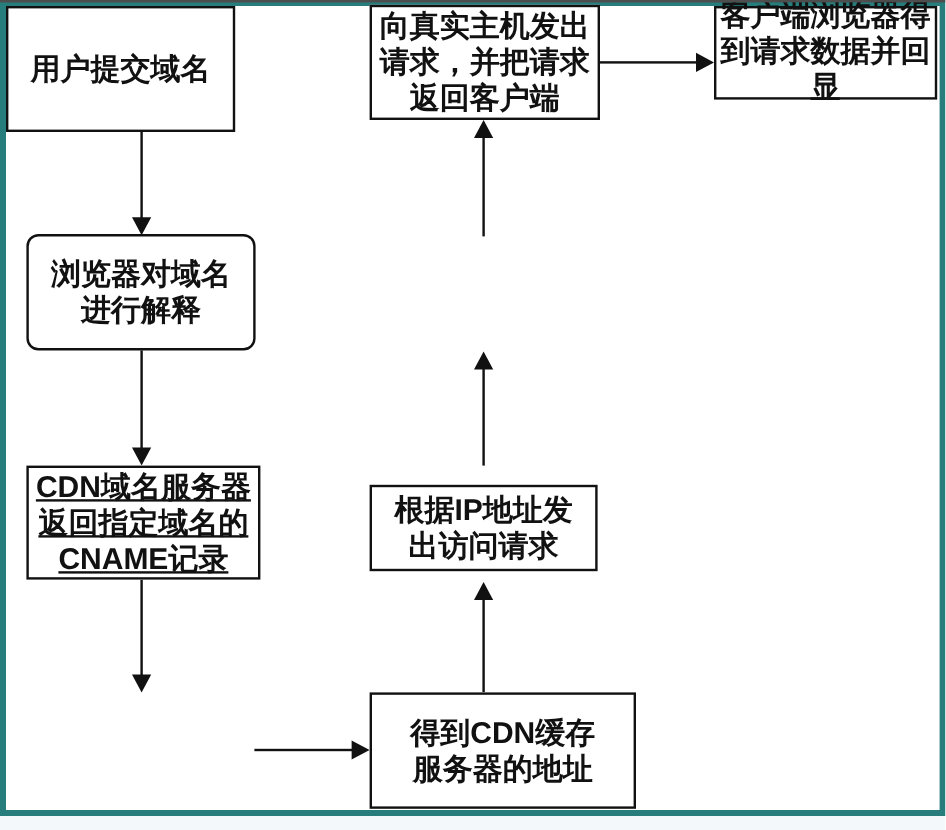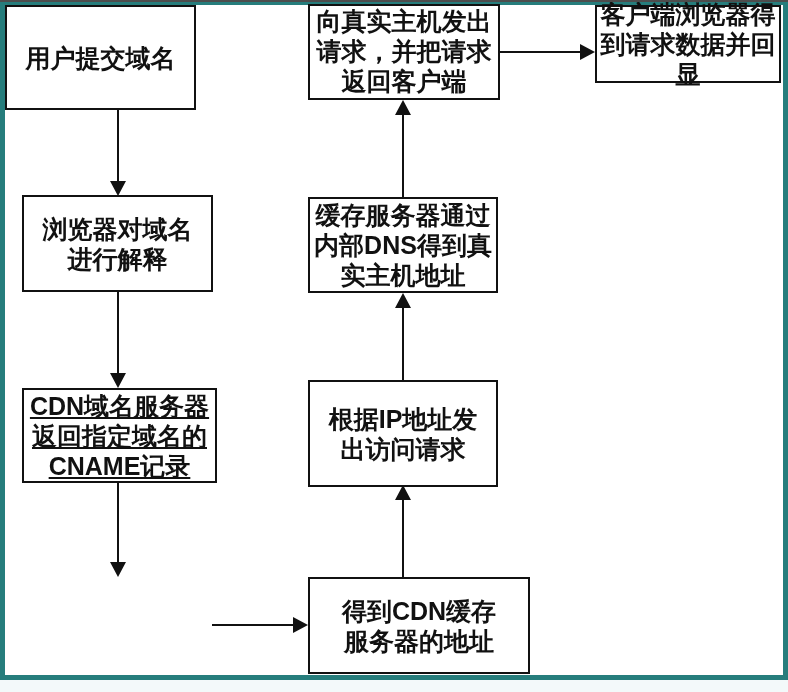--- a/index.html
+++ b/index.html
@@ -51,30 +51,30 @@
     font-size: 25px;
     font-weight: bold;
     line-height: 30px;
     color: var(--ink);
     white-space: pre-line;
     z-index: 2;
   }
 
   
   .n-a1 { left: 5px;  top: 5px;   width: 191px; height: 105px; }
-  .n-a2 { left: 22px;  top: 195px; width: 191px; height: 97px; }
+  .n-a2 { left: 22px;  top: 195px; width: 191px; height: 97px; border-radius: 10px; }
   .n-a3 { left: 22px;  top: 388px; width: 195px; height: 95px; text-decoration: underline; }
   .n-a4 { left: 22px;  top: 577px; width: 190px; height: 96px; }
   
-  .n-b1 { left: 308px; top: 4px;   width: 192px; height: 96px; font-family: Liberation Serif, serif; }
+  .n-b1 { left: 308px; top: 4px;   width: 192px; height: 96px; }
   .n-b2 { left: 308px; top: 197px; width: 190px; height: 96px; }
-  .n-b3 { left: 308px; top: 380px; width: 190px; height: 107px; }
+  .n-b3 { left: 308px; top: 404px; width: 190px; height: 72px; }
   .n-b4 { left: 308px; top: 577px; width: 222px; height: 97px; }
   
-  .n-c1 { left: 595px; top: 5px;   width: 186px; height: 78px; }
+  .n-c1 { left: 595px; top: 5px;   width: 186px; height: 78px; font-family: Liberation Serif, serif; }
 
   .line { position: absolute; background: var(--ink); z-index: 1; }
   .vline { width: 2px; }
   .hline { height: 2px; }
 
   .arrowhead { position: absolute; width: 0; height: 0; z-index: 1; }
   .ah-down {
     border-left: 8px solid transparent;
     border-right: 8px solid transparent;
     border-top: 15px solid var(--ink);
@@ -101,23 +101,20 @@
   <div class="node n-a1">用户提交域名</div>
   <div class="node n-a2">浏览器对域名
 进行解释</div>
   <div class="node n-a3">CDN域名服务器
 返回指定域名的
 CNAME记录</div>
   <div class="node n-b4">得到CDN缓存
 服务器的地址</div>
   <div class="node n-b3">根据IP地址发
 出访问请求</div>
-  <div class="node n-b2">缓存服务器通过
-内部DNS得到真
-实主机地址</div>
   <div class="node n-b1">向真实主机发出
 请求，并把请求
 返回客户端</div>
   <div class="node n-c1">客户端浏览器得
 到请求数据并回
 显</div>
 
   <div class="line vline" style="left:117px; top:98px;  height:84px;"></div>
   <div class="arrowhead ah-down" style="left:110px; top:181px;"></div>
 

